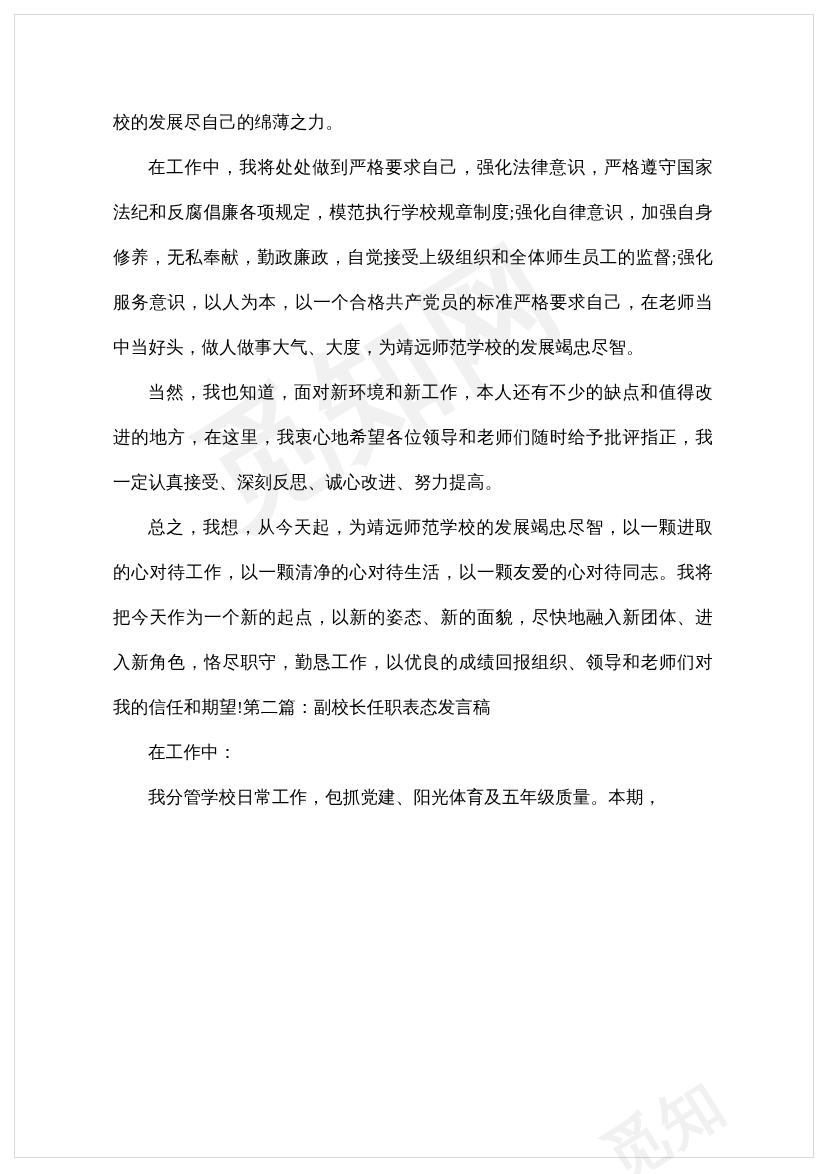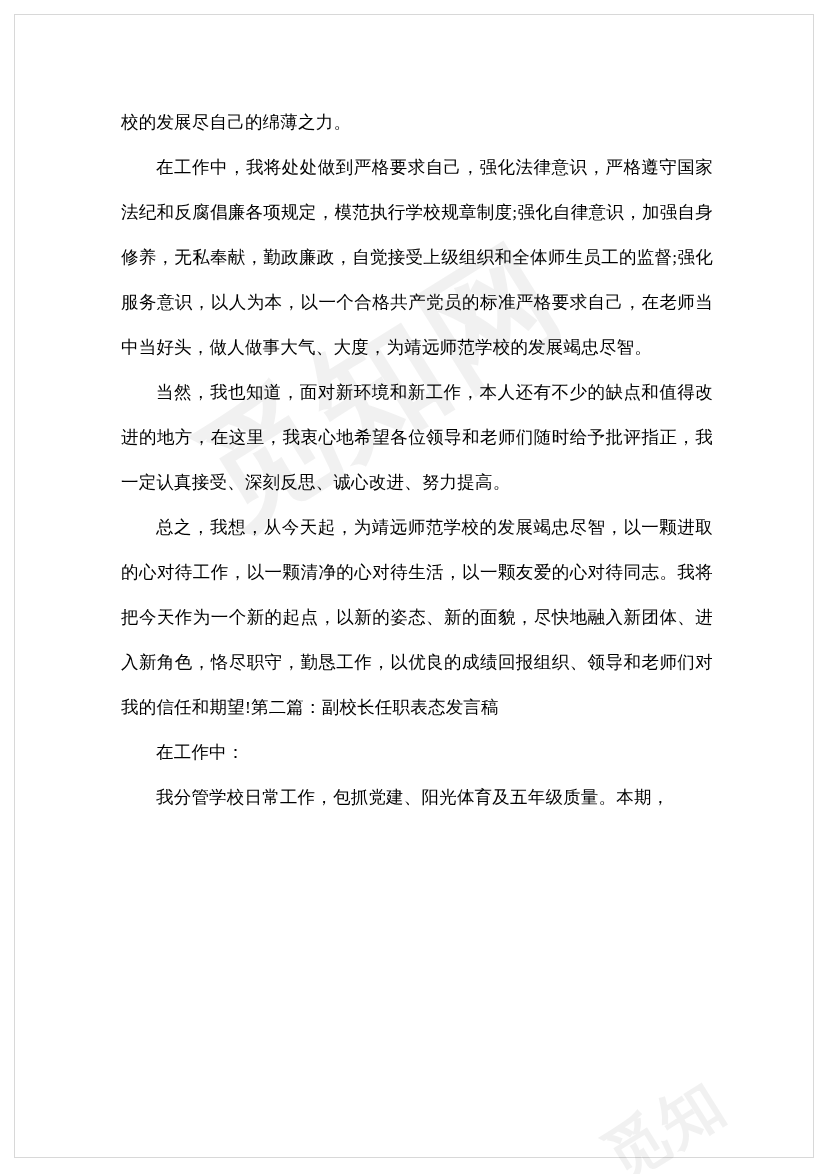--- a/index.html
+++ b/index.html
@@ -34,21 +34,21 @@
     box-sizing: border-box;
     pointer-events: none;
   }
   .content {
     position: absolute;
     left: 113px;
     top: 100px;
     width: 600px;
   }
   p {
-    margin: 0 0 0 8px;
+    margin: 0 0 0 0;
     font-size: 17.5px;
     line-height: 45px;
     text-align: justify;
     text-justify: inter-ideograph;
     letter-spacing: 0.2px;
   }
   p.indent {
     text-indent: 2em;
   }
   .watermark {

